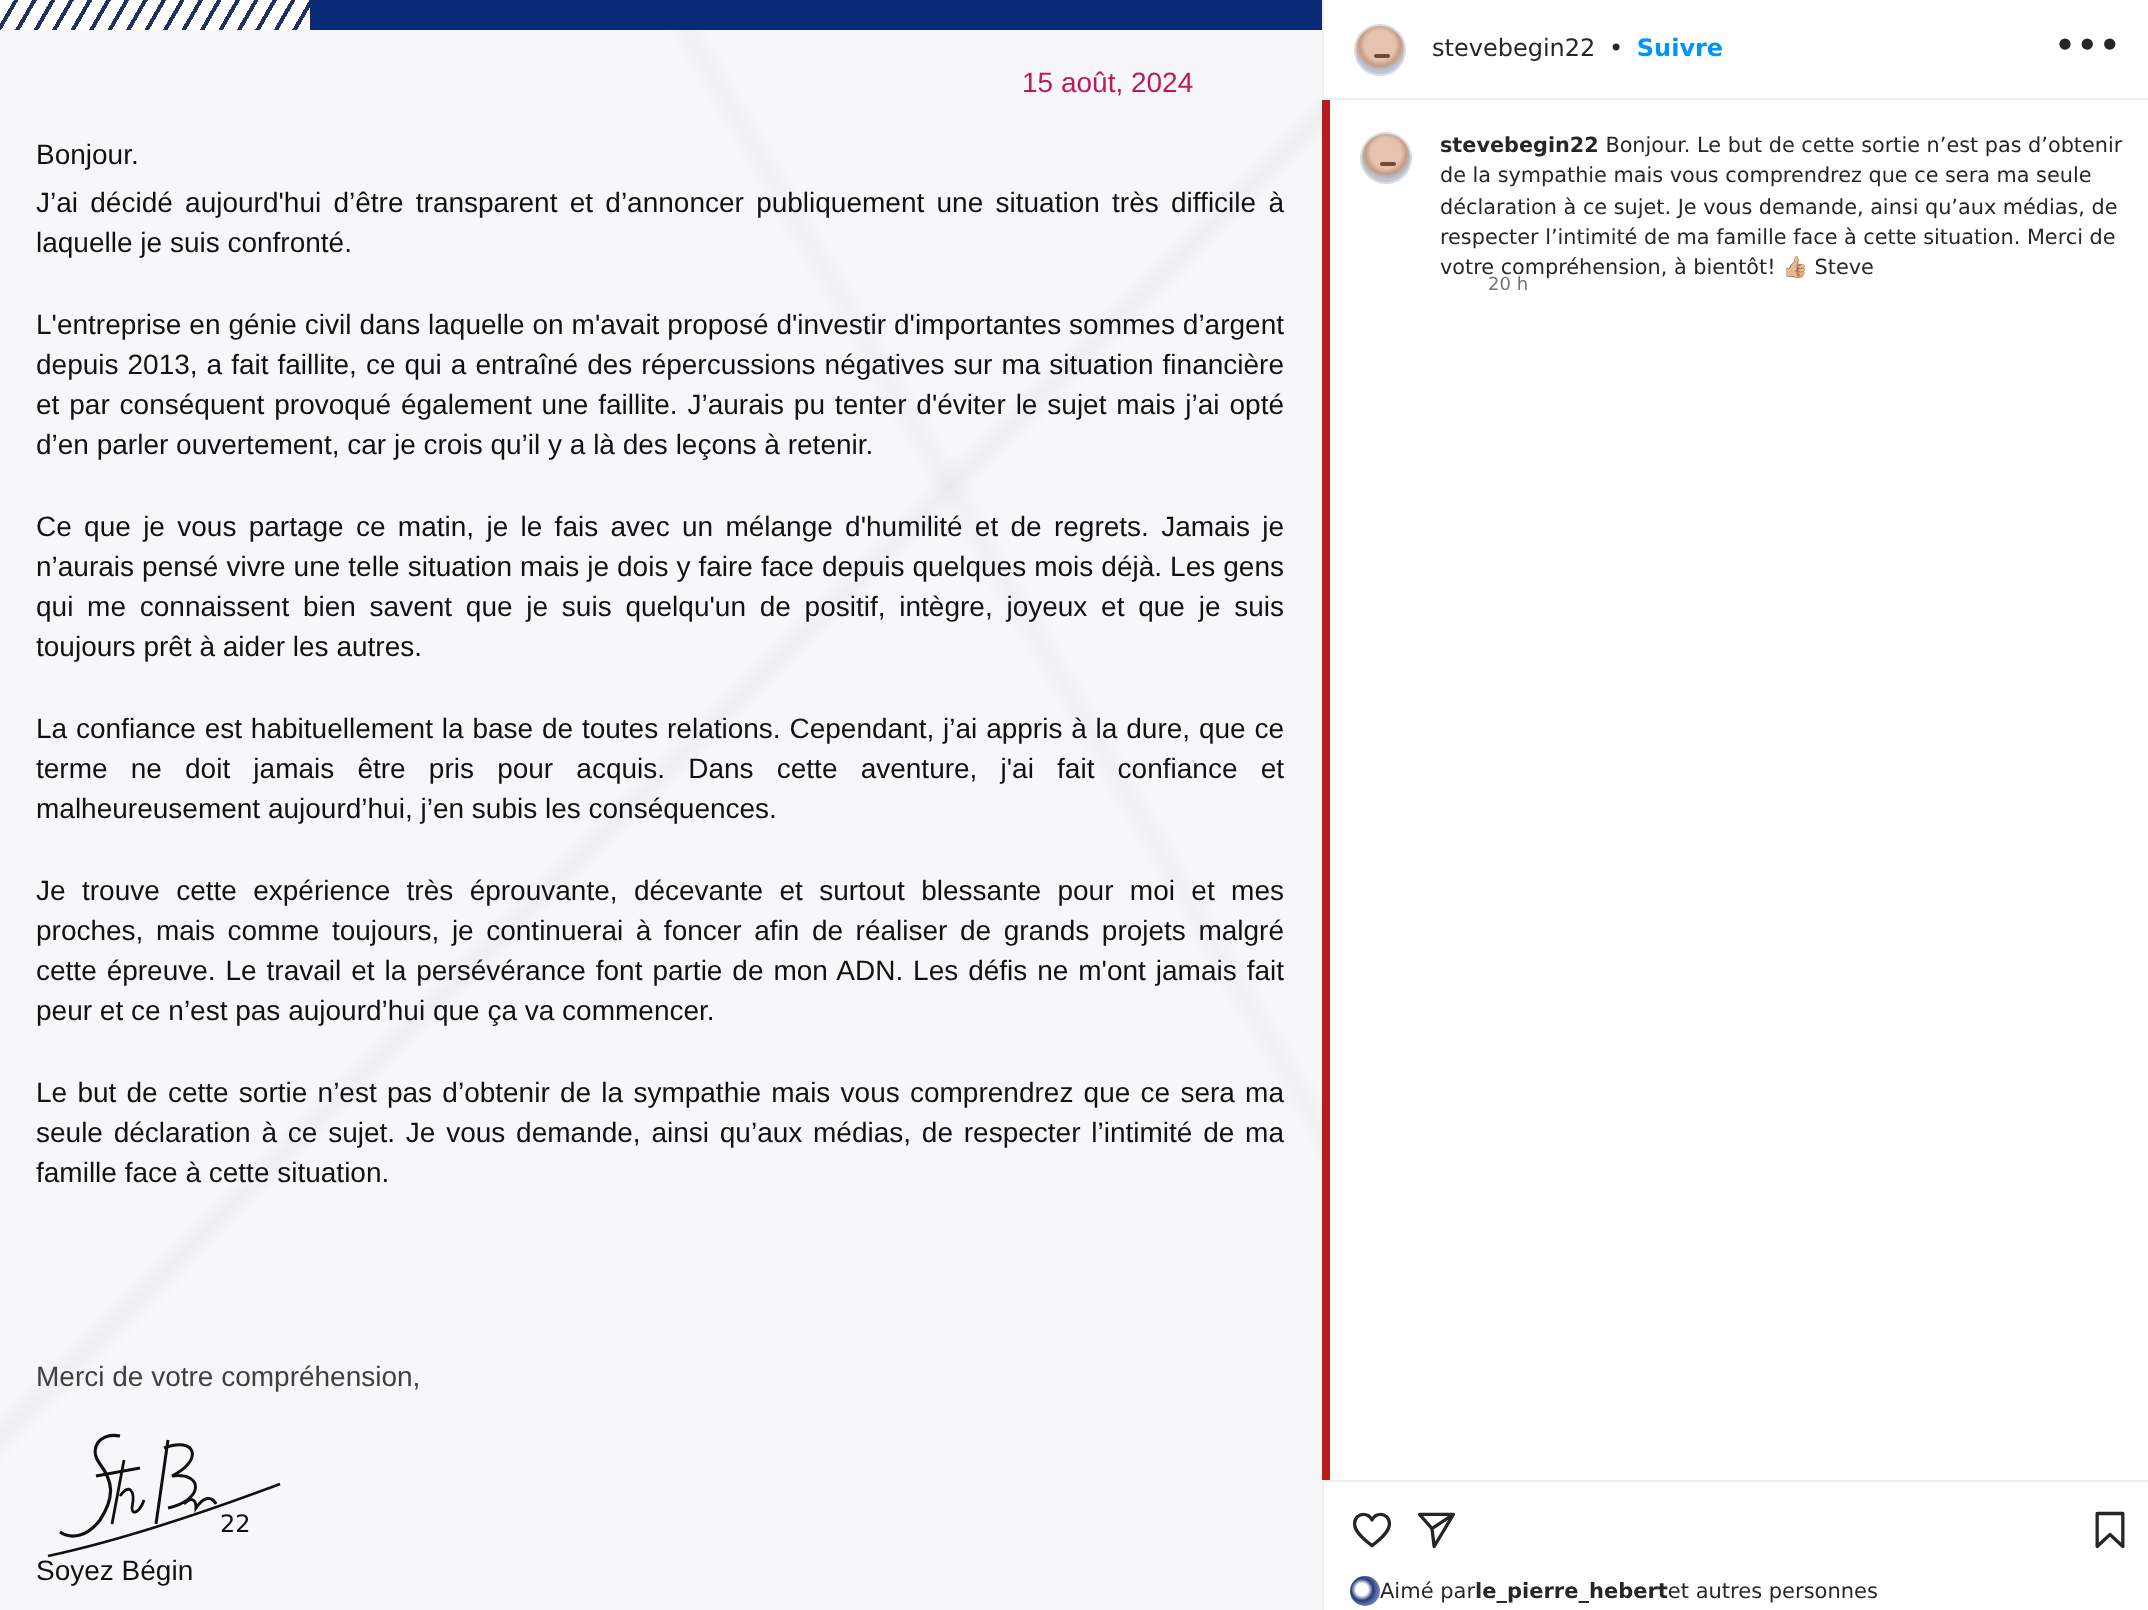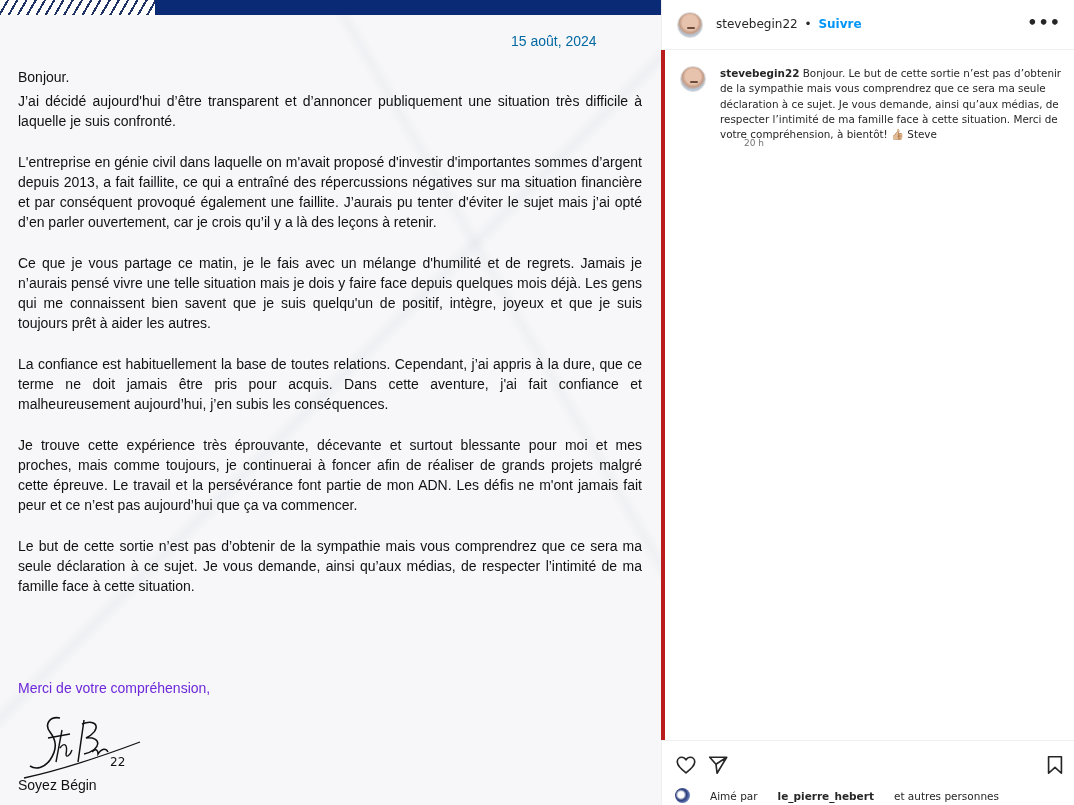--- a/index.html
+++ b/index.html
@@ -19,29 +19,29 @@
   }
   .banner-stripes {
     position: absolute; left: 0; top: 0; width: 155px; height: 15px;
     background: repeating-linear-gradient(120deg, #ffffff 0 6px, #1f3266 6px 8px);
   }
   .banner-bar {
     position: absolute; left: 155px; top: 0; width: 506px; height: 15px;
     background: #0a2a75;
   }
   .letter-date {
-    position: absolute; left: 511px; top: 33px; font-size: 14px; color: #0369a1;
+    position: absolute; left: 511px; top: 33px; font-size: 14px; color: #be185d;
   }
   .letter-body {
     position: absolute; left: 18px; top: 67px; width: 624px;
     font-size: 14px; line-height: 20.2px; color: #111; text-align: justify;
   }
   .letter-body p { margin-bottom: 20.2px; }
   .letter-body p.greeting { margin-bottom: 4px; }
-  .closing { position: absolute; left: 18px; top: 680px; font-size: 14px; color: #6d28d9; }
+  .closing { position: absolute; left: 18px; top: 680px; font-size: 14px; color: #404040; }
   .signature { position: absolute; left: 22px; top: 714px; width: 120px; height: 66px; }
   .signer { position: absolute; left: 18px; top: 777px; font-size: 14px; color: #111; }
 
   
   .panel {
     position: absolute; left: 661px; top: 0; width: 413px; height: 653px;
     background: #fff; font-family: "DejaVu Sans", sans-serif;
   }
   .post-header {
     position: absolute; left: 0; top: 0; width: 413px; height: 50px;
@@ -80,21 +80,21 @@
   .actions {
     position: absolute; left: 0; top: 740px; width: 413px; height: 65px;
     border-top: 1px solid #efefef; border-left: 1px solid #efefef;
   }
   .icon-btn { position: absolute; top: 13px; width: 22px; height: 22px; }
   .like-btn { left: 13px; }
   .share-btn { left: 45px; }
   .save-btn { right: 8px; }
   .likes {
     position: absolute; left: 13px; top: 47px; font-size: 10.5px; color: #262626;
-    display: flex; align-items: center; gap: 20px;
+    display: flex; align-items: center; gap: 0;
   }
   .likes-avatar {
     width: 15px; height: 15px; border-radius: 50%;
     background: radial-gradient(circle at 40% 45%, #ffffff 0 25%, #2a3d7a 45%, #6a7fb8 70%);
   }
   .likes b { font-weight: bold; }
 </style>
 </head>
 <body>
 

